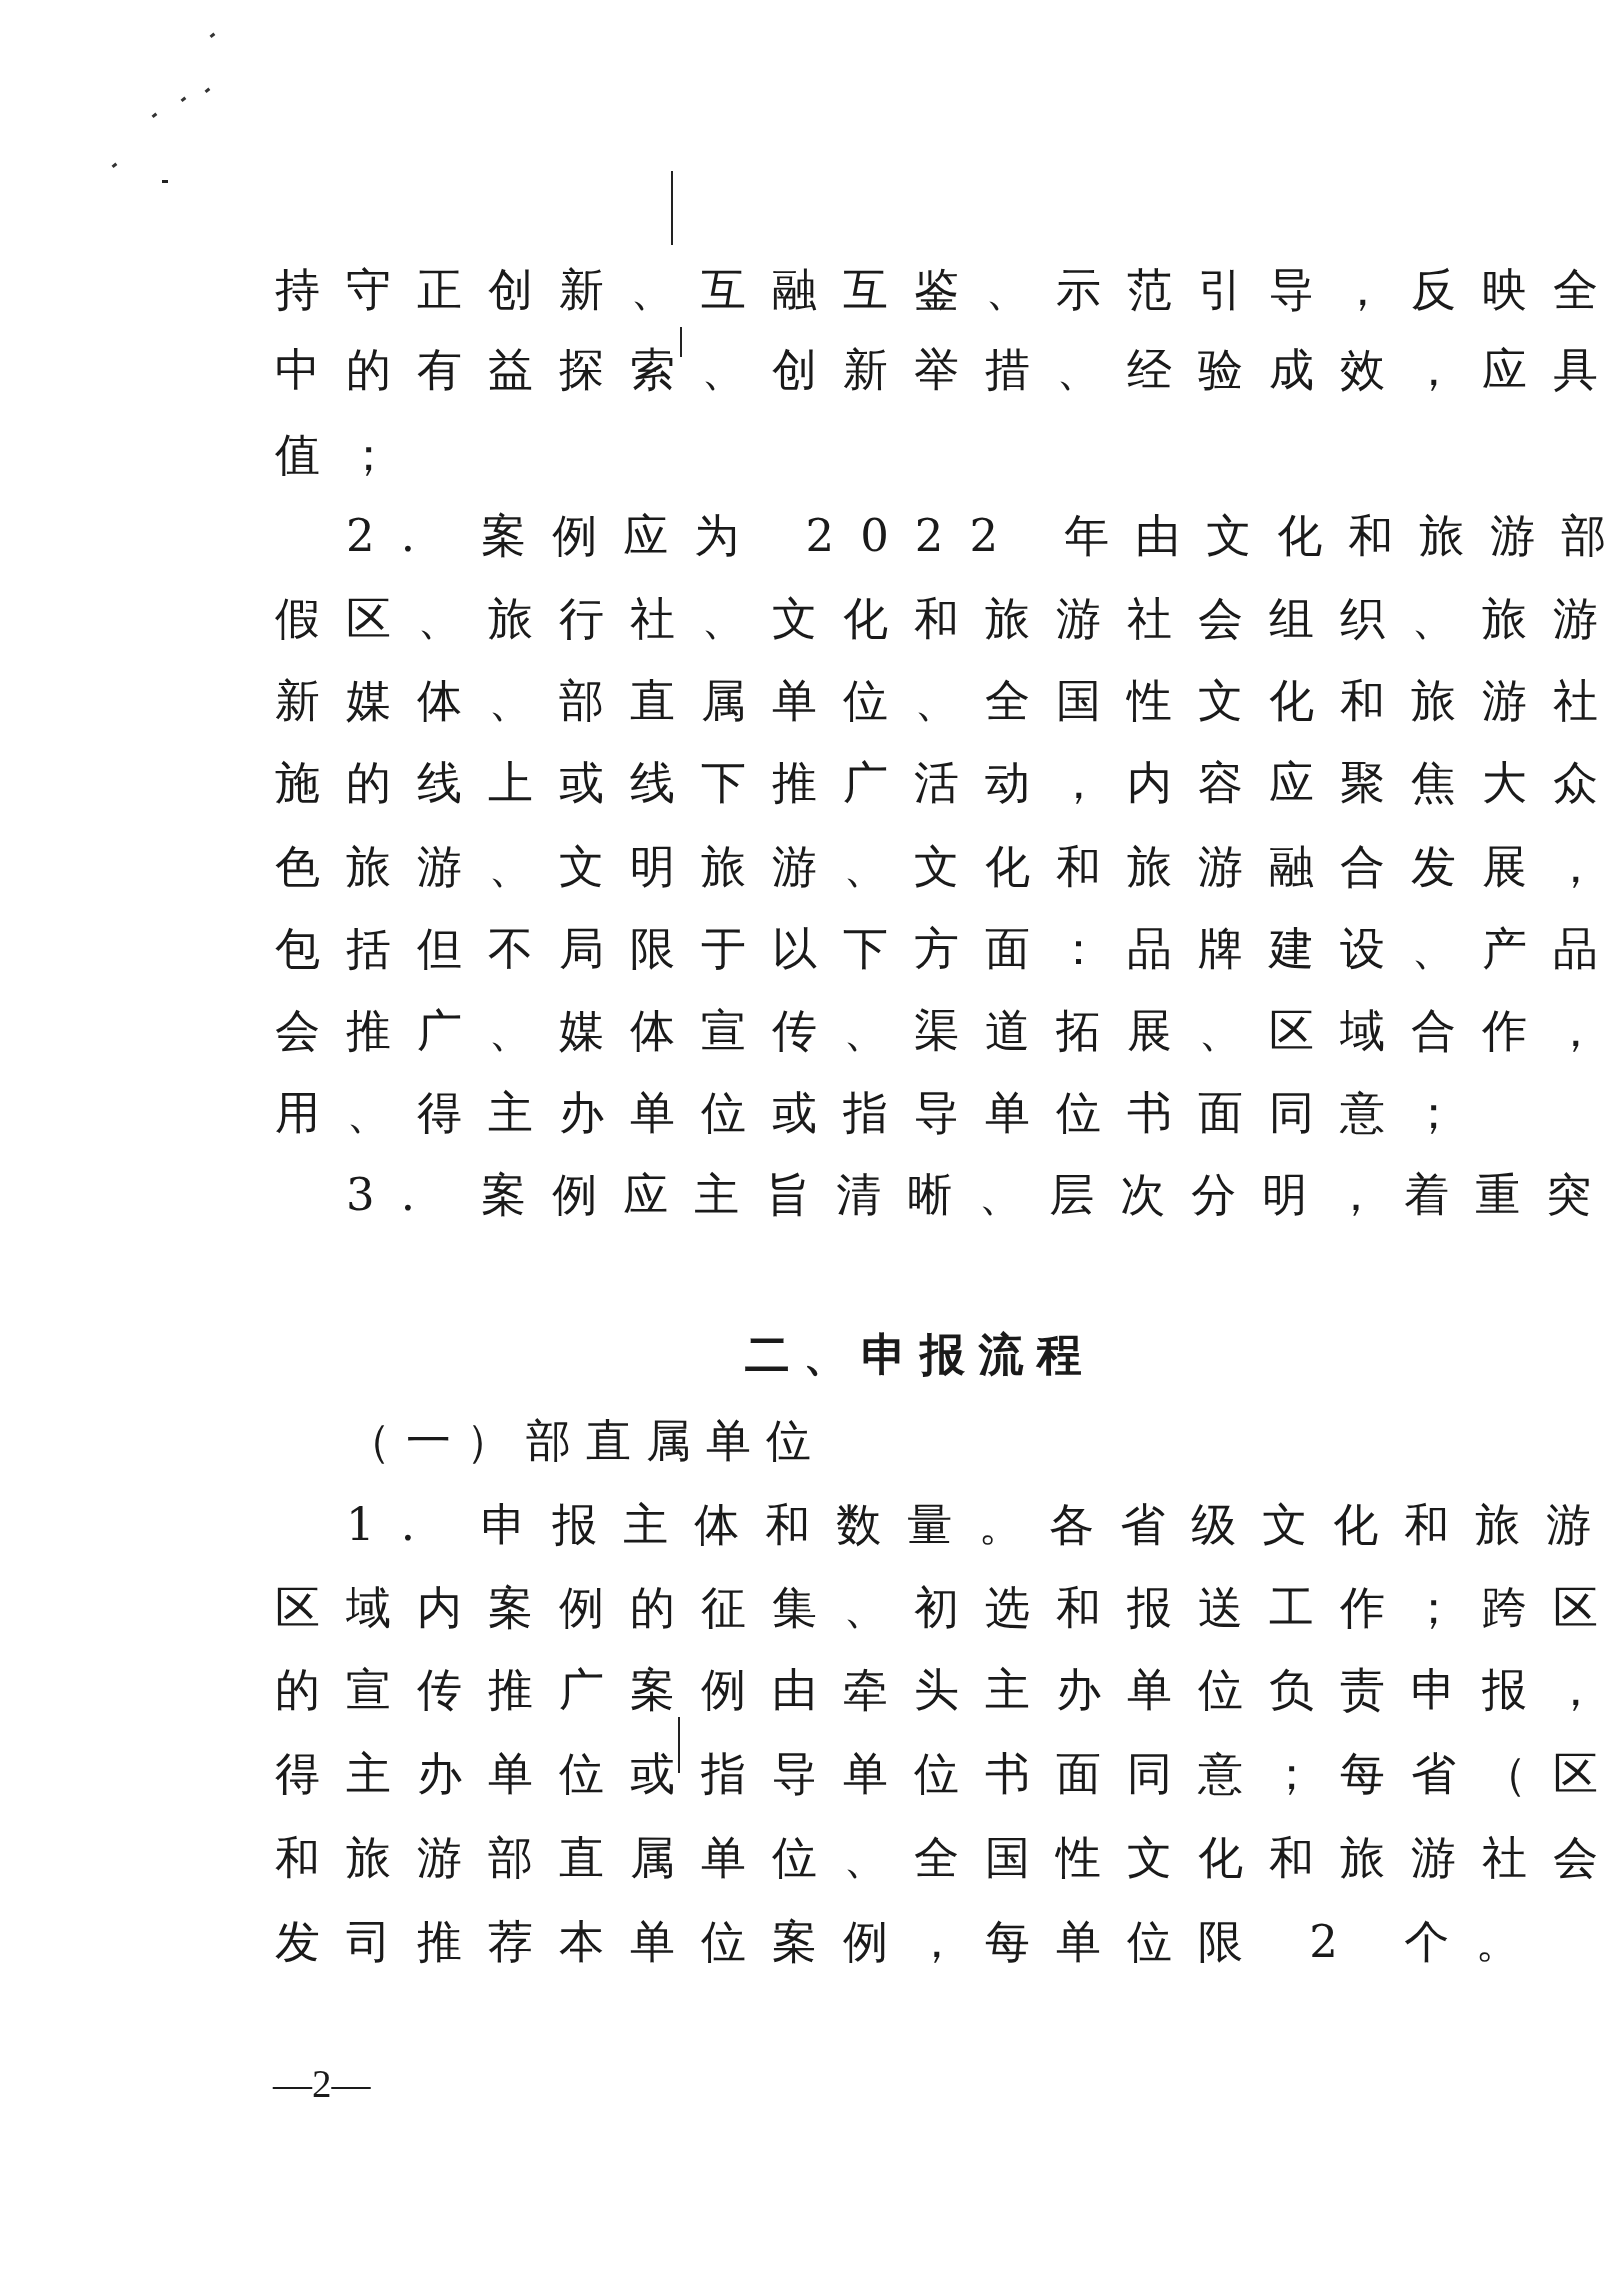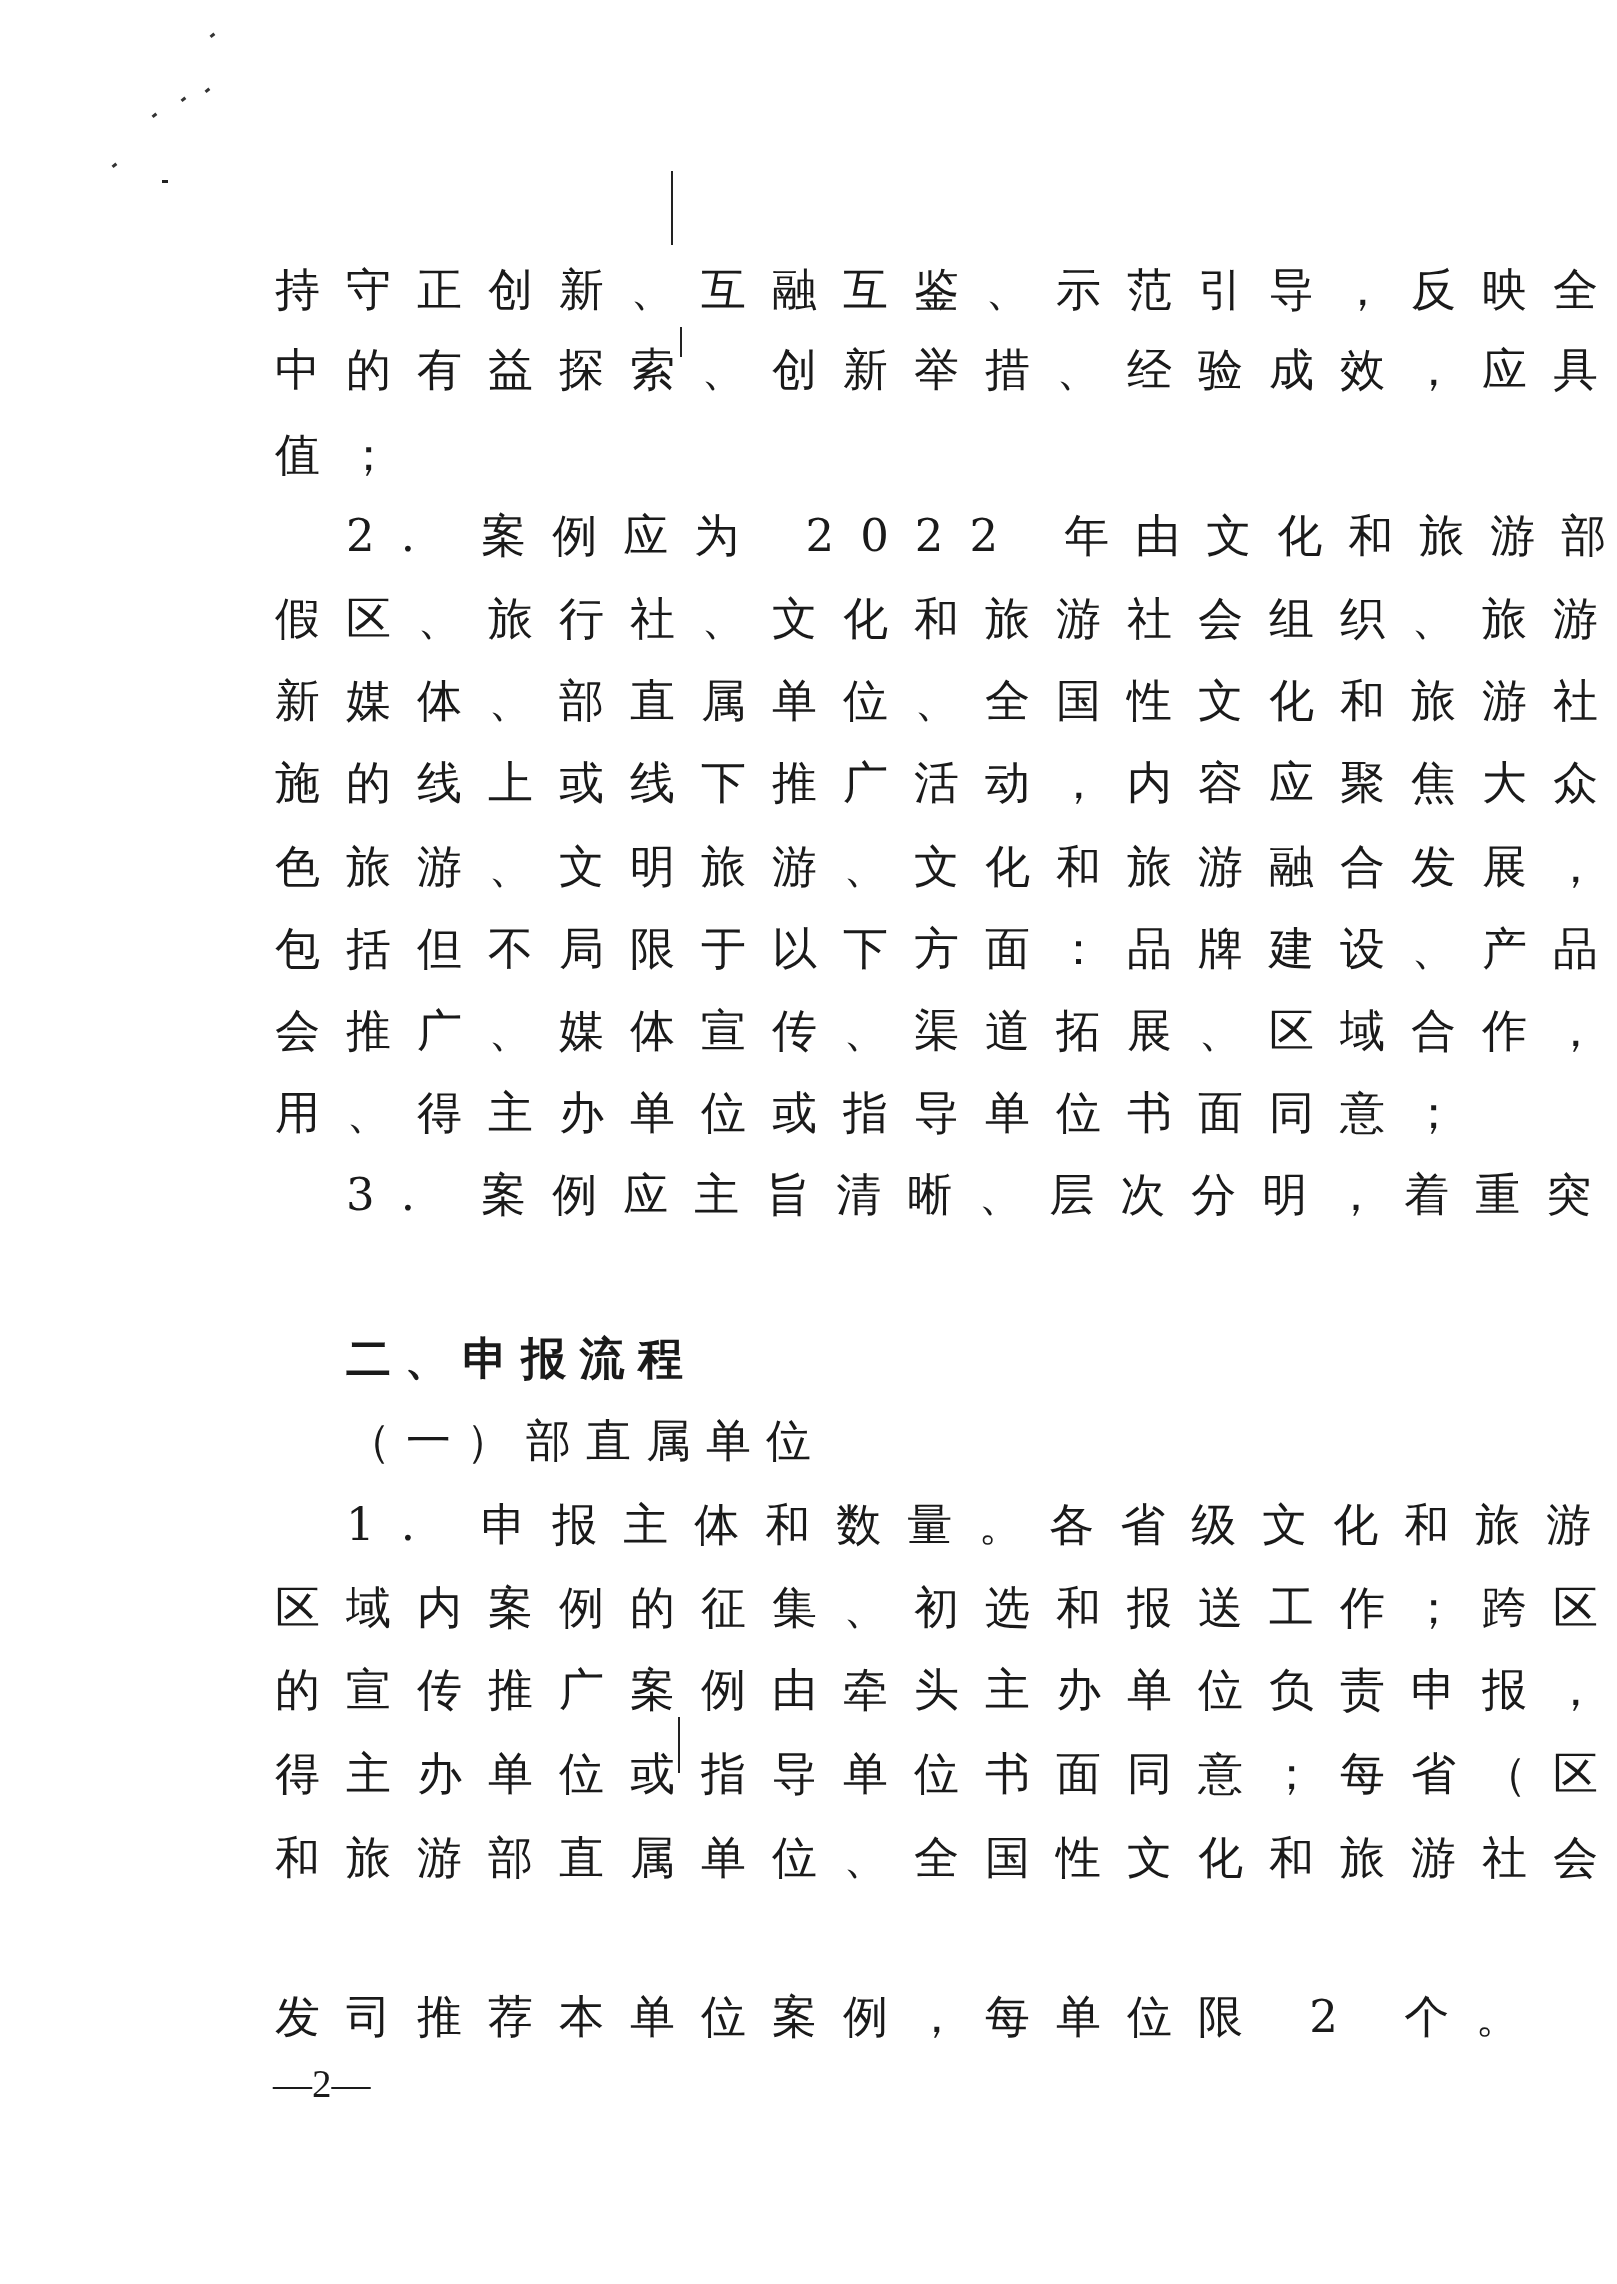--- a/index.html
+++ b/index.html
@@ -25,21 +25,21 @@
       position: absolute;
       left: 275px;
       width: 1219px;
       height: 83px;
       line-height: 83px;
       font-size: 45px;
       white-space: nowrap;
       letter-spacing: 26px;
     }
     .line.indent { padding-left: 71px; width: 1148px; }
-    .line.heading { font-family: Liberation Sans, sans-serif; font-weight: bold; letter-spacing: 13.4px; }
+    .line.heading { font-family: Liberation Mono, monospace; font-weight: bold; letter-spacing: 13.4px; text-align: center; }
     .line.subheading { letter-spacing: 15px; }
     .footer {
       position: absolute;
       left: 273px;
       top: 2061px;
       font-size: 39px;
       line-height: 45px;
       font-family: "Liberation Serif", "DejaVu Serif", serif;
       letter-spacing: 0;
     }
@@ -81,17 +81,17 @@
   <div class="line" style="top:989px;">会推广、媒体宣传、渠道拓展、区域合作，以及智慧旅游场景应</div>
   <div class="line" style="top:1071px;">用、得主办单位或指导单位书面同意；</div>
   <div class="line indent" style="top:1153px;">3. 案例应主旨清晰、层次分明，着重突出重点、体现亮点，</div>
   <div class="line indent heading" style="top:1317px;">二、申报流程</div>
   <div class="line indent subheading" style="top:1399px;">（一）部直属单位</div>
   <div class="line indent" style="top:1483px;">1. 申报主体和数量。各省级文化和旅游行政部门负责本行政</div>
   <div class="line" style="top:1566px;">区域内案例的征集、初选和报送工作；跨区域或多单位共同开展</div>
   <div class="line" style="top:1648px;">的宣传推广案例由牵头主办单位负责申报，承办单位申报的应取</div>
   <div class="line" style="top:1732px;">得主办单位或指导单位书面同意；每省（区、市）限 5 个。文化</div>
   <div class="line" style="top:1816px;">和旅游部直属单位、全国性文化和旅游社会组织可直接向资源开</div>
-  <div class="line" style="top:1975px;">发司推荐本单位案例，每单位限 2 个。</div>
+  <div class="line" style="top:1900px;">发司推荐本单位案例，每单位限 2 个。</div>
 
   <div class="footer">—2—</div>
 </div>
 
 
 </body></html>

